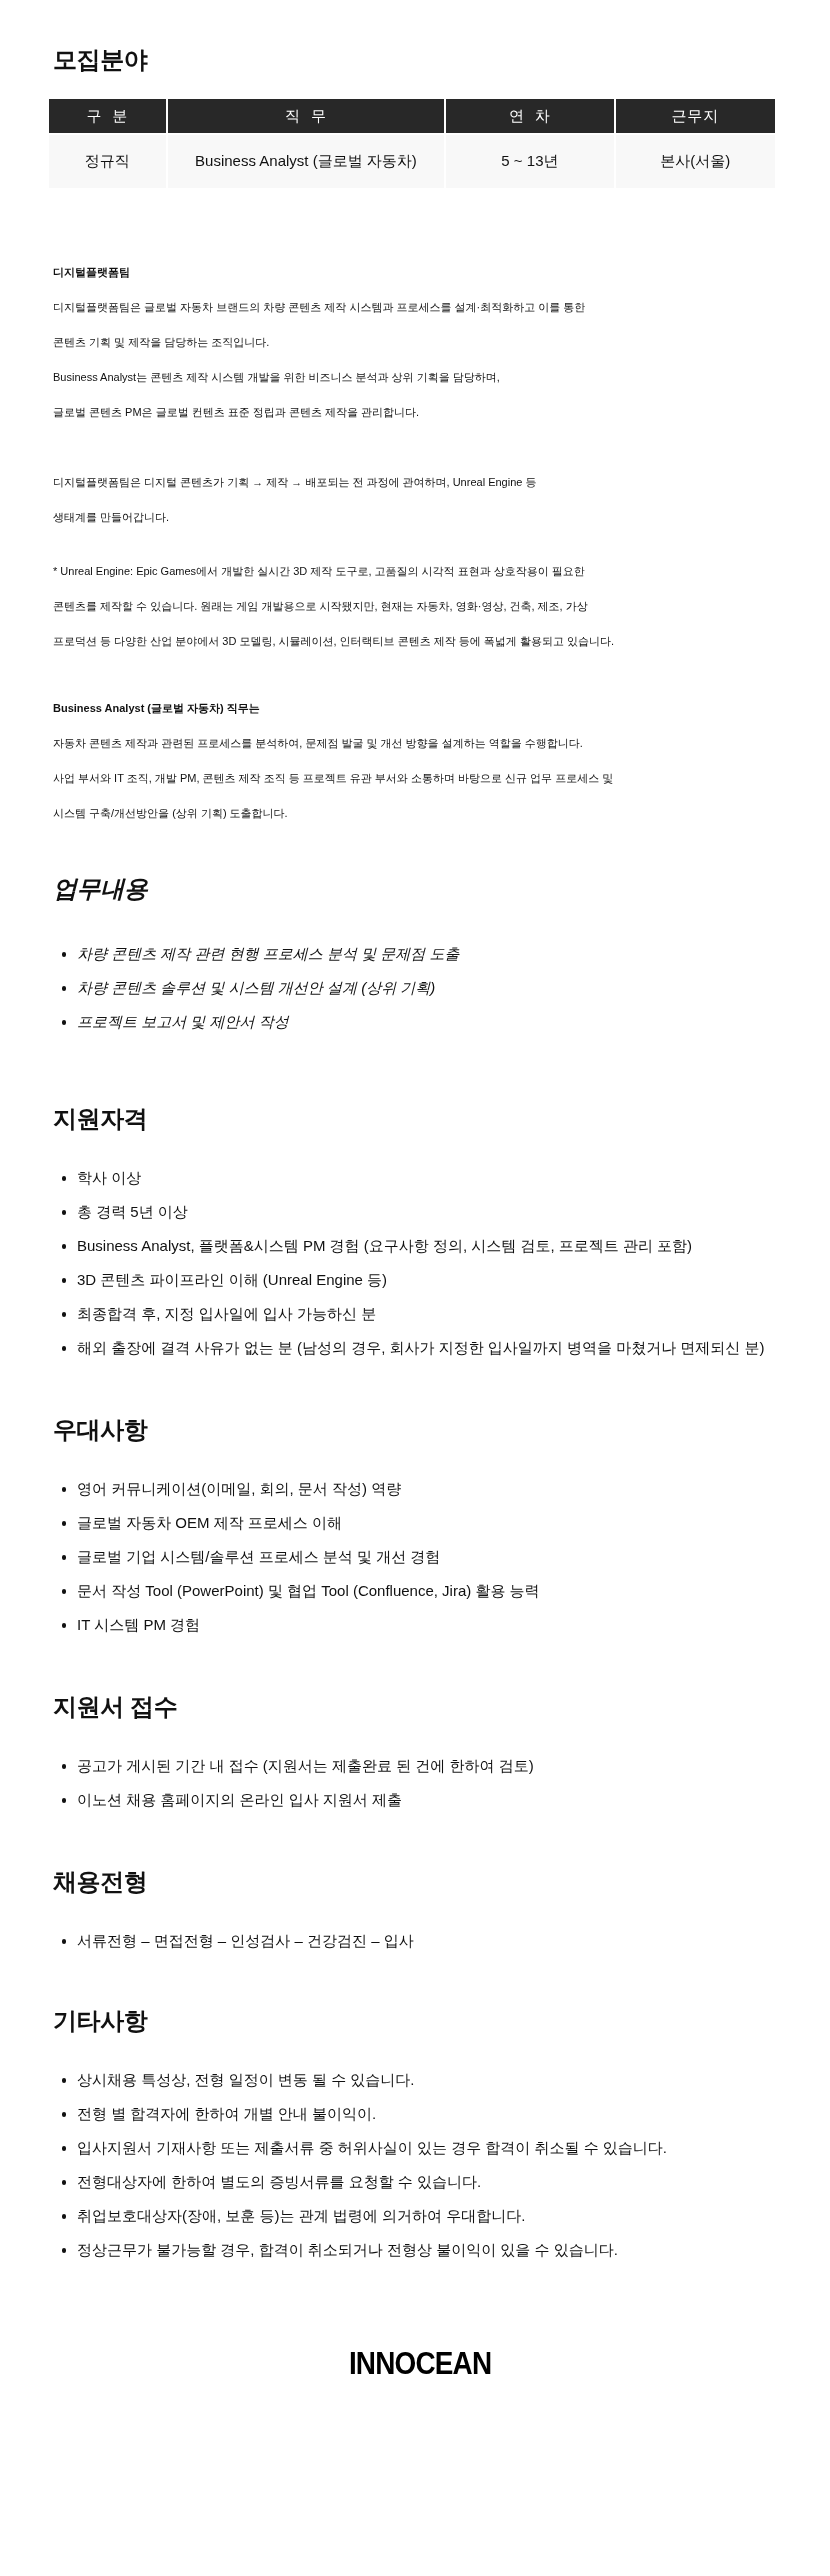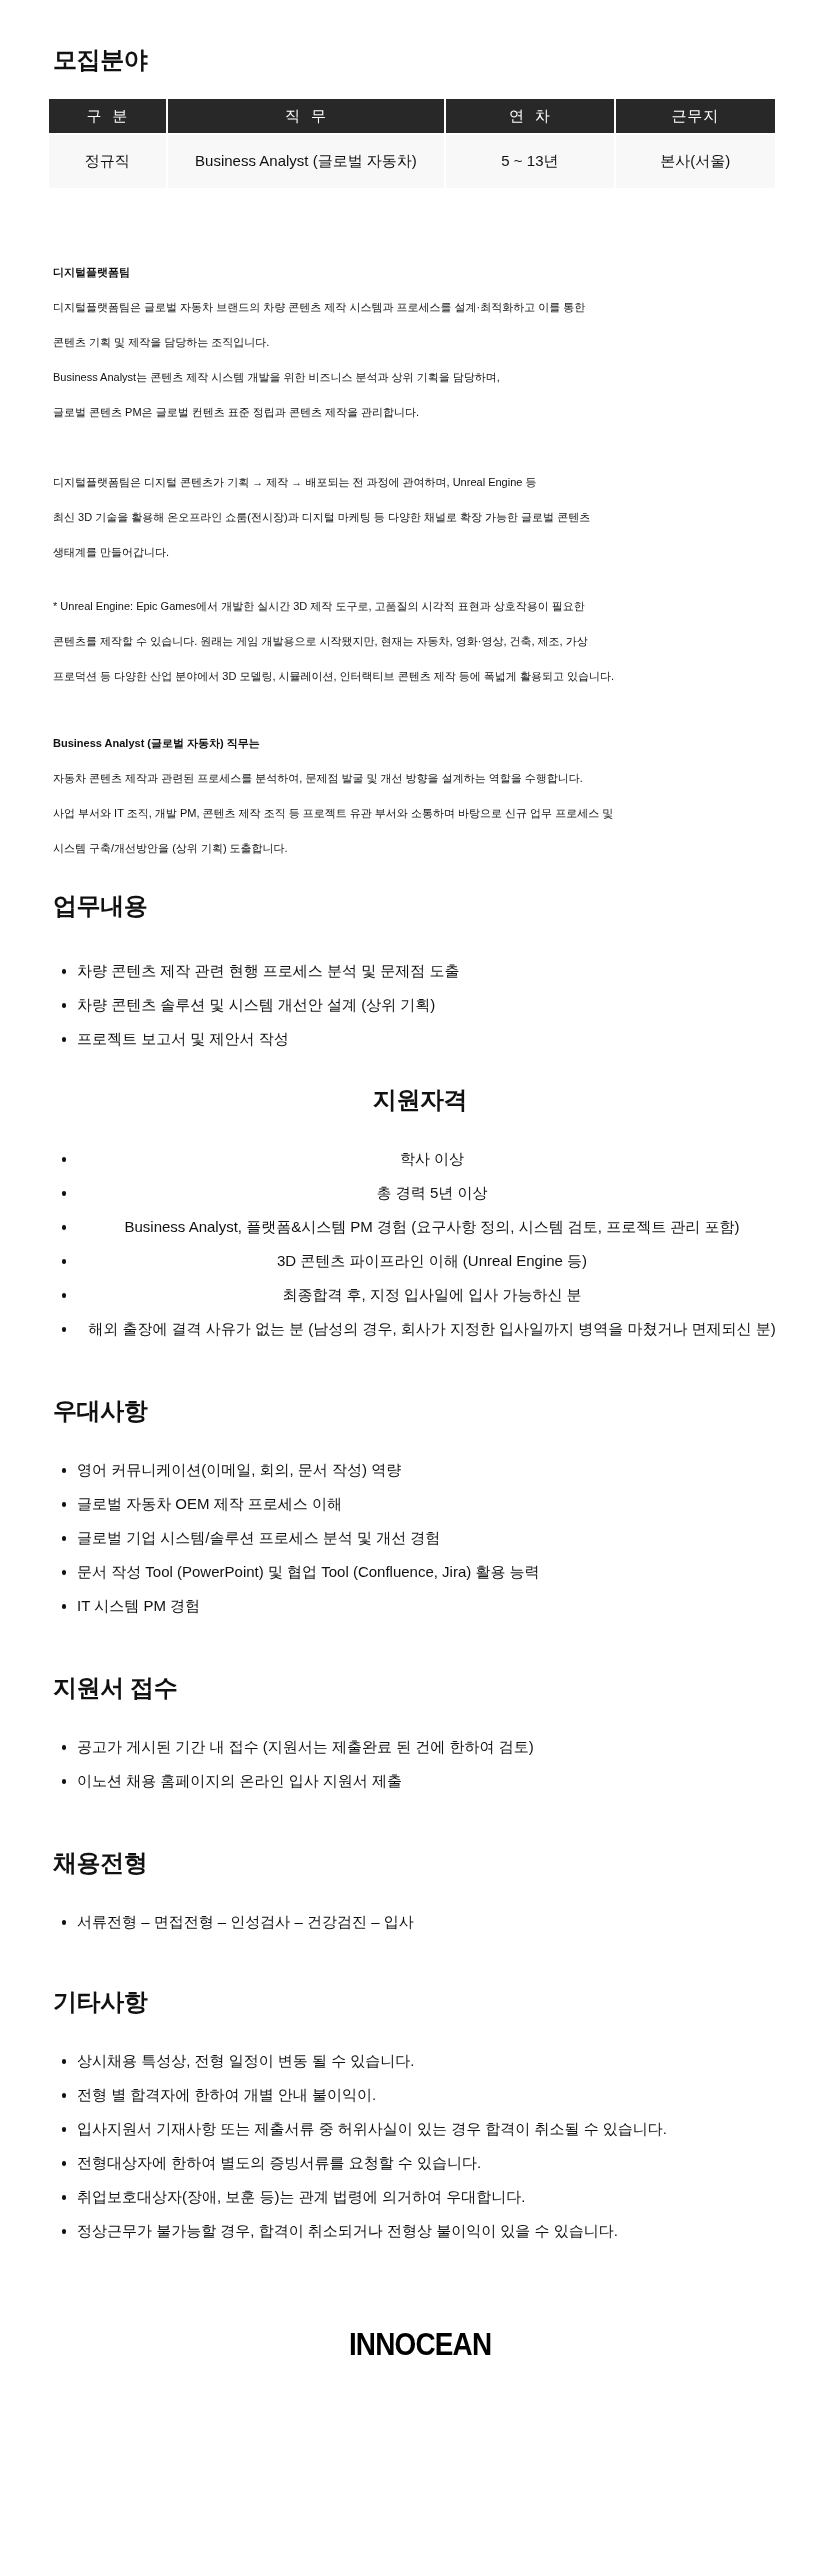--- a/index.html
+++ b/index.html
@@ -34,22 +34,22 @@
   .col-type{width:16.3%;} .col-job{width:38.3%;} .col-years{width:23.4%;} .col-loc{width:22%;}
   
   .team-intro{margin-top:67px;}
   .line{font-size:11px;line-height:35px;margin:0;white-space:nowrap;}
   .bold{font-weight:700;}
   .para-2{margin-top:35px;}
   .para-note{margin-top:19.3px;}
   .para-role{margin-top:32px;}
   
   .list-section{margin-top:49px;}
-  .sec-duties{margin-top:24px;}
-  .sec-quals{margin-top:28px;text-align:center;}
+  .sec-duties{margin-top:42px;font-style:italic;}
+  .sec-quals{margin-top:64px;}
   .sec-etc{margin-top:47px;}
   ul.bullets{list-style:none;margin:26px 0 0 0;padding:0;}
   .sec-duties ul.bullets{margin-top:32px;}
   ul.bullets li{
     position:relative;padding-left:24px;margin:0;
     font-size:15px;line-height:34px;white-space:nowrap;
   }
   .dot{
     position:absolute;left:8.8px;top:15px;width:4.4px;height:4.4px;
     border-radius:50%;background:var(--text);
@@ -95,21 +95,20 @@
 
   <section class="team-intro">
     <p class="line bold">디지털플랫폼팀</p>
     <p class="line">디지털플랫폼팀은 글로벌 자동차 브랜드의 차량 콘텐츠 제작 시스템과 프로세스를 설계·최적화하고 이를 통한</p>
     <p class="line">콘텐츠 기획 및 제작을 담당하는 조직입니다.</p>
     <p class="line">Business Analyst는 콘텐츠 제작 시스템 개발을 위한 비즈니스 분석과 상위 기획을 담당하며,</p>
     <p class="line">글로벌 콘텐츠 PM은 글로벌 컨텐츠 표준 정립과 콘텐츠 제작을 관리합니다.</p>
 
     <div class="para-2">
       <p class="line">디지털플랫폼팀은 디지털 콘텐츠가 기획 → 제작 → 배포되는 전 과정에 관여하며, Unreal Engine 등</p>
-      <p class="line">최신 3D 기술을 활용해 온오프라인 쇼룸(전시장)과 디지털 마케팅 등 다양한 채널로 확장 가능한 글로벌 콘텐츠</p>
       <p class="line">생태계를 만들어갑니다.</p>
     </div>
 
     <div class="para-note">
       <p class="line">* Unreal Engine: Epic Games에서 개발한 실시간 3D 제작 도구로, 고품질의 시각적 표현과 상호작용이 필요한</p>
       <p class="line">콘텐츠를 제작할 수 있습니다. 원래는 게임 개발용으로 시작됐지만, 현재는 자동차, 영화·영상, 건축, 제조, 가상</p>
       <p class="line">프로덕션 등 다양한 산업 분야에서 3D 모델링, 시뮬레이션, 인터랙티브 콘텐츠 제작 등에 폭넓게 활용되고 있습니다.</p>
     </div>
 
     <div class="para-role">

